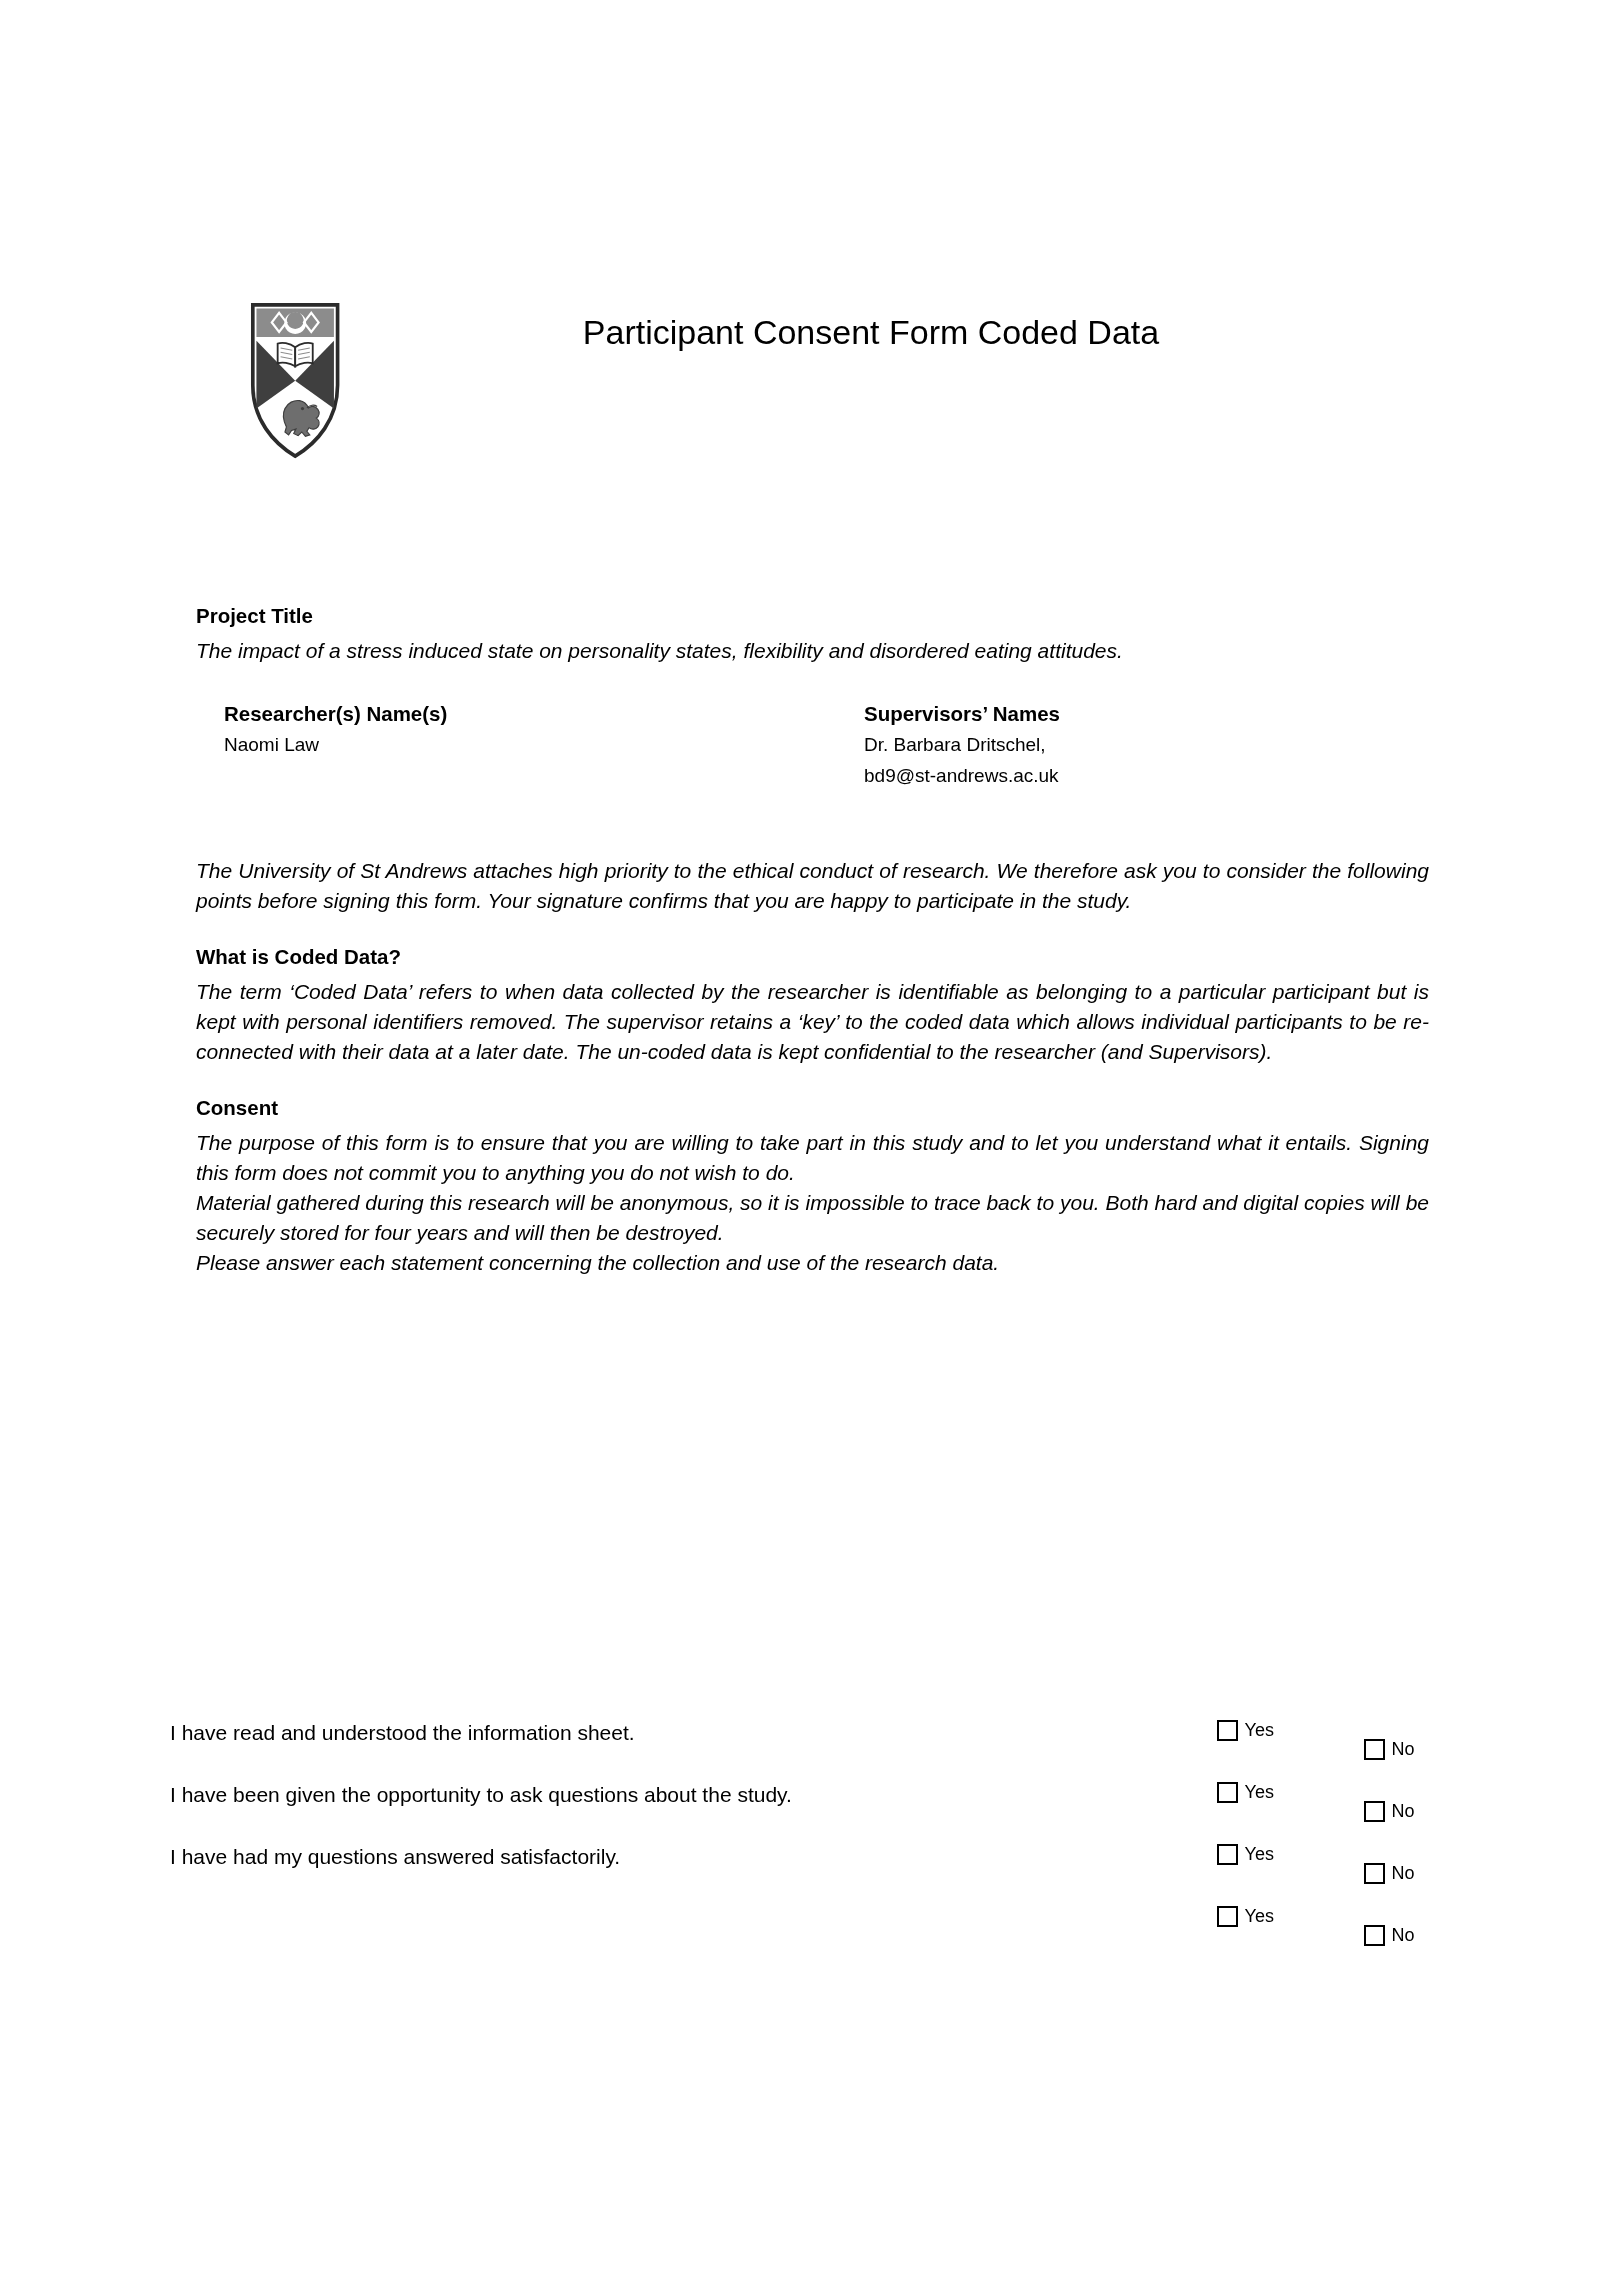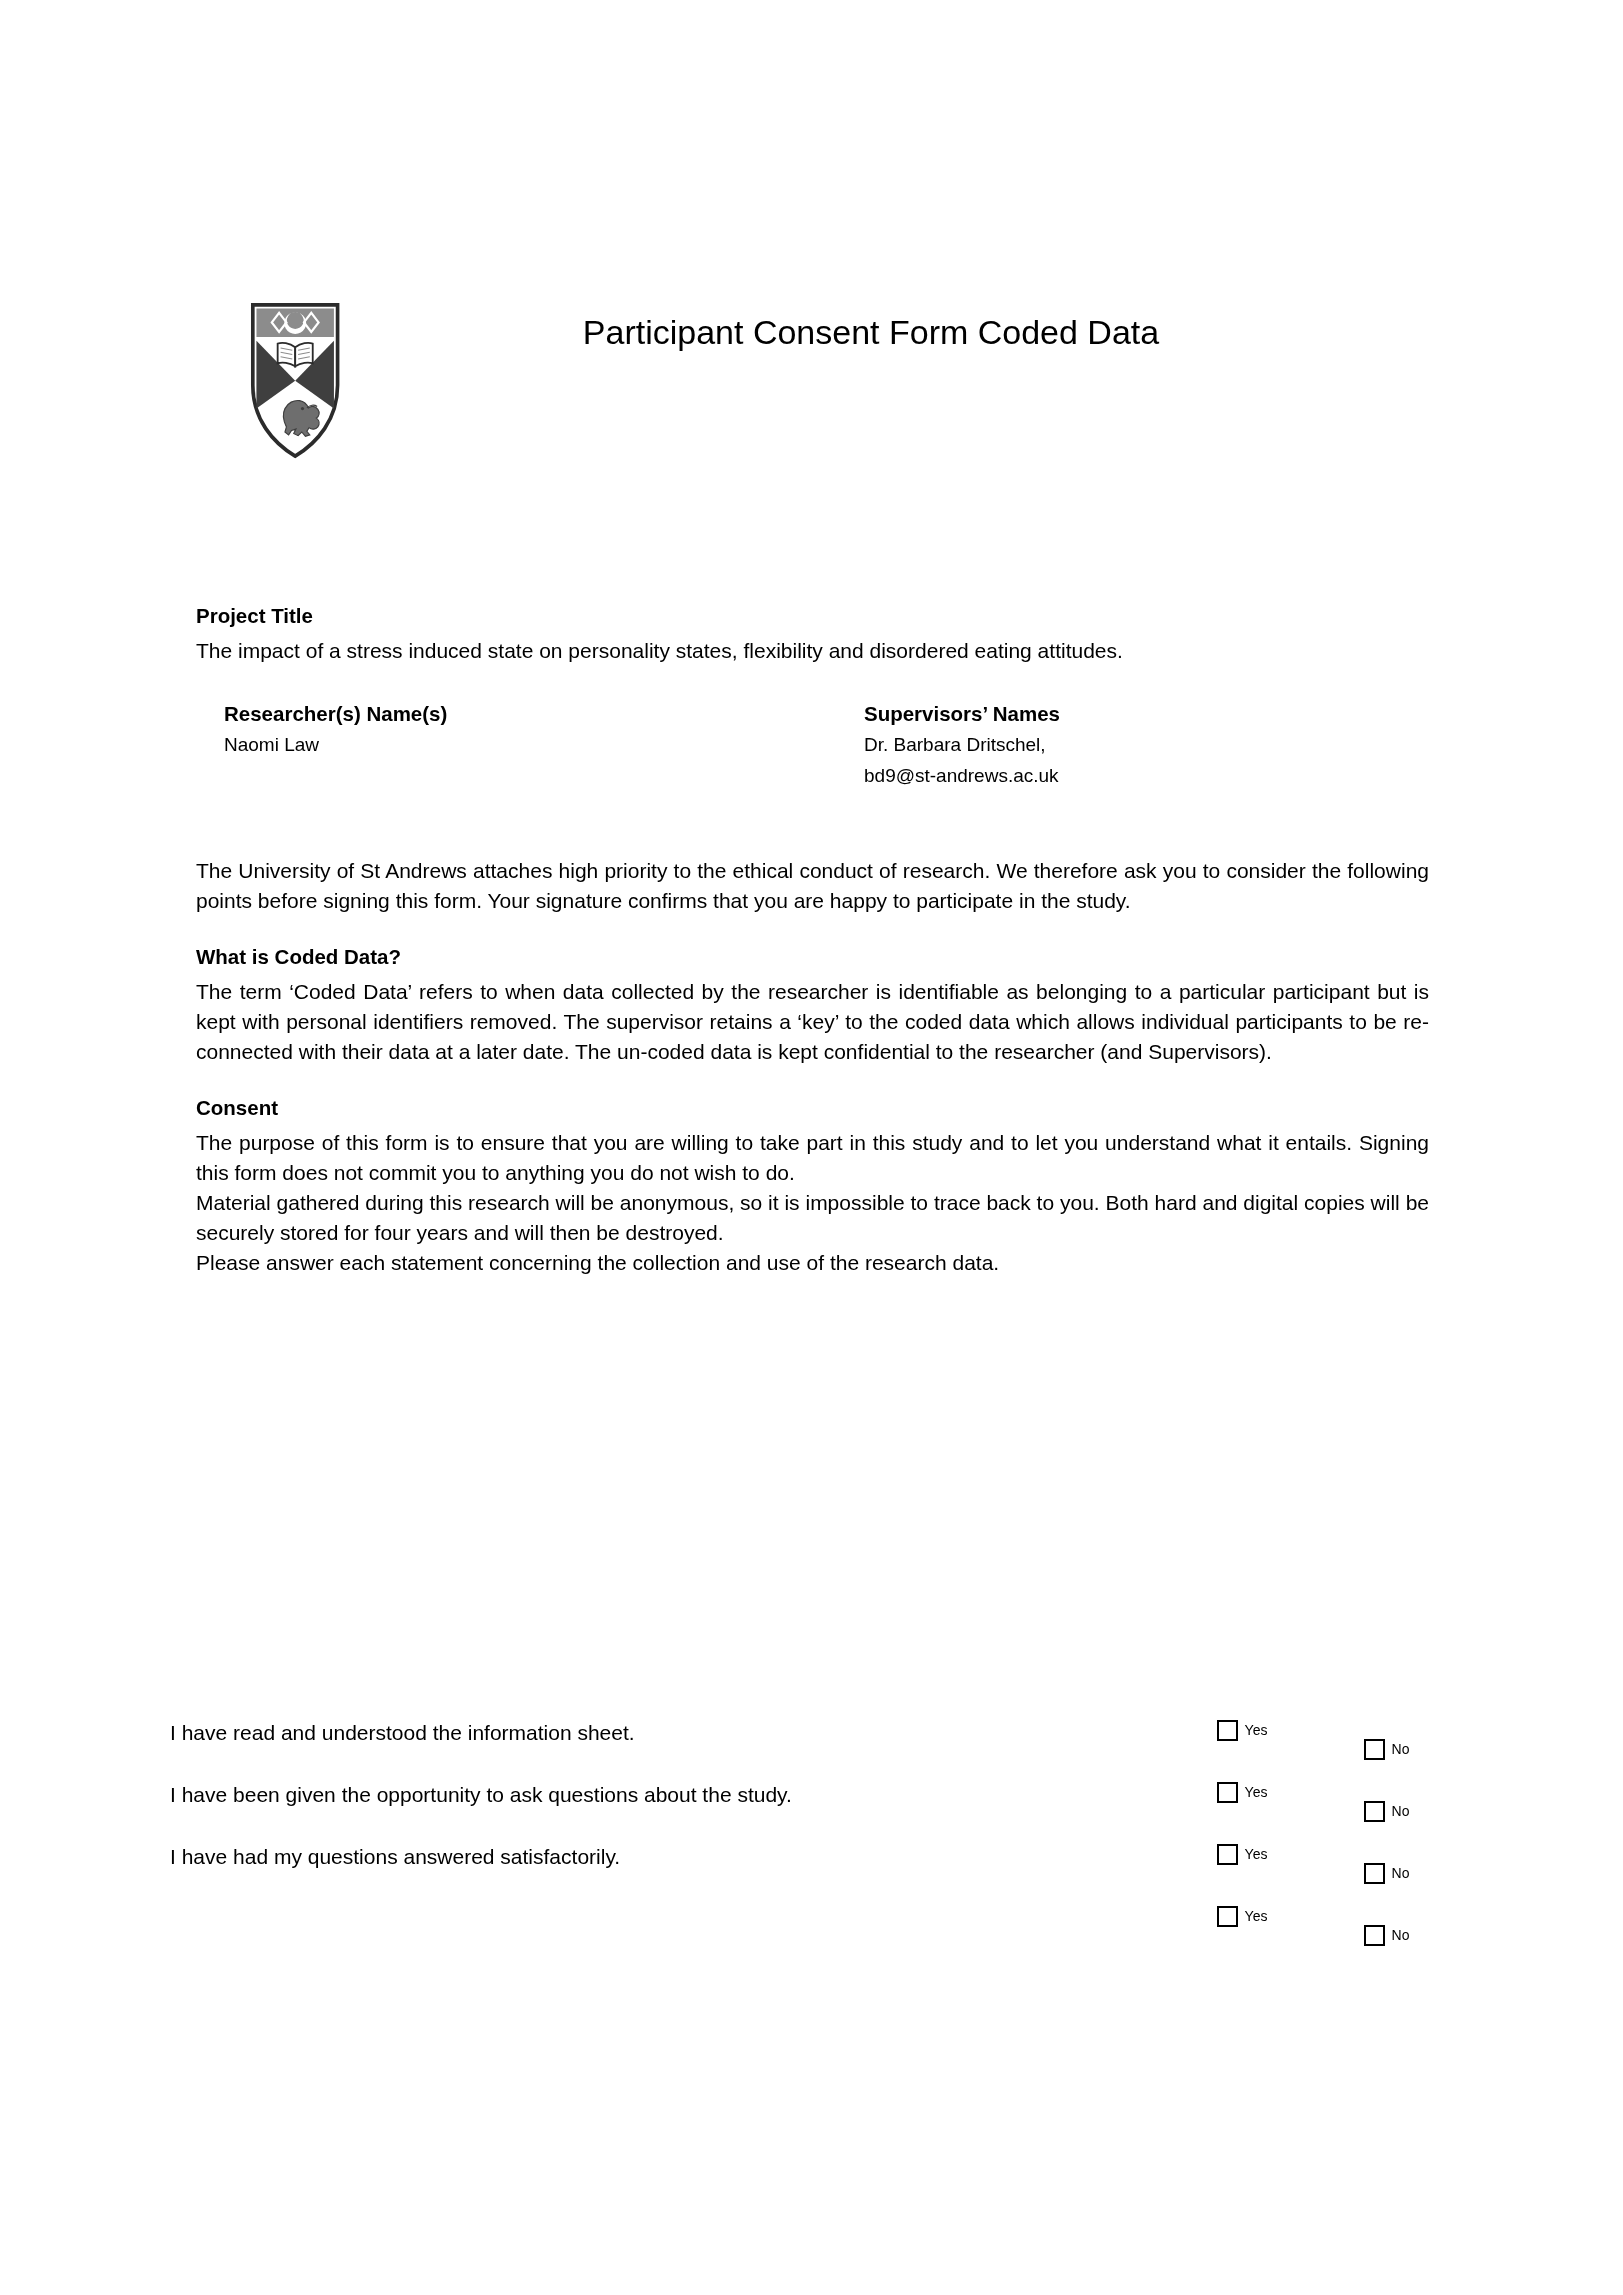--- a/index.html
+++ b/index.html
@@ -67,20 +67,21 @@
     padding: 0;
   }
   .para {
     font-size: 21px;
     font-weight: 400;
     line-height: 30px;
     text-align: justify;
     text-justify: inter-word;
     margin: 0;
     padding: 0;
+    font-style: italic;
   }
   .para.nojust { text-align: left; }
   .gap-sm { height: 9.5px; }
   .gap-md { height: 31px; }
   .gap-lg { height: 41px; }
 
   
   .names {
     position: relative;
     height: 117px;
@@ -143,21 +144,21 @@
   .checkbox {
     width: 17px;
     height: 17px;
     border: 2.2px solid #000000;
     background: #ffffff;
     box-sizing: content-box;
     display: inline-block;
     flex: 0 0 auto;
   }
   .opt-label {
-    font-size: 14px;
+    font-size: 18px;
     line-height: 21px;
     margin-left: 6.6px;
     white-space: nowrap;
   }
 </style>
 </head>
 <body>
 
 <div class="page">
 

